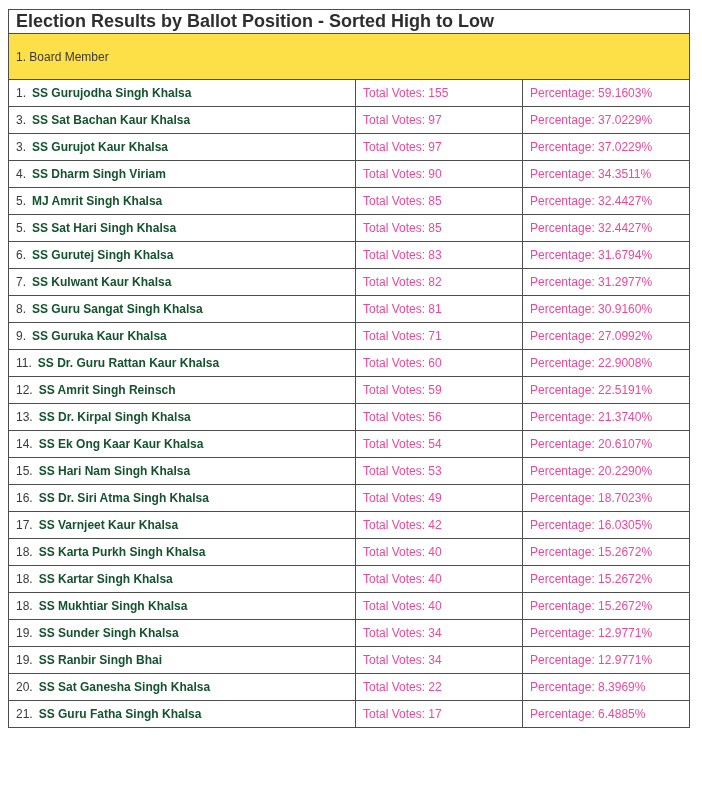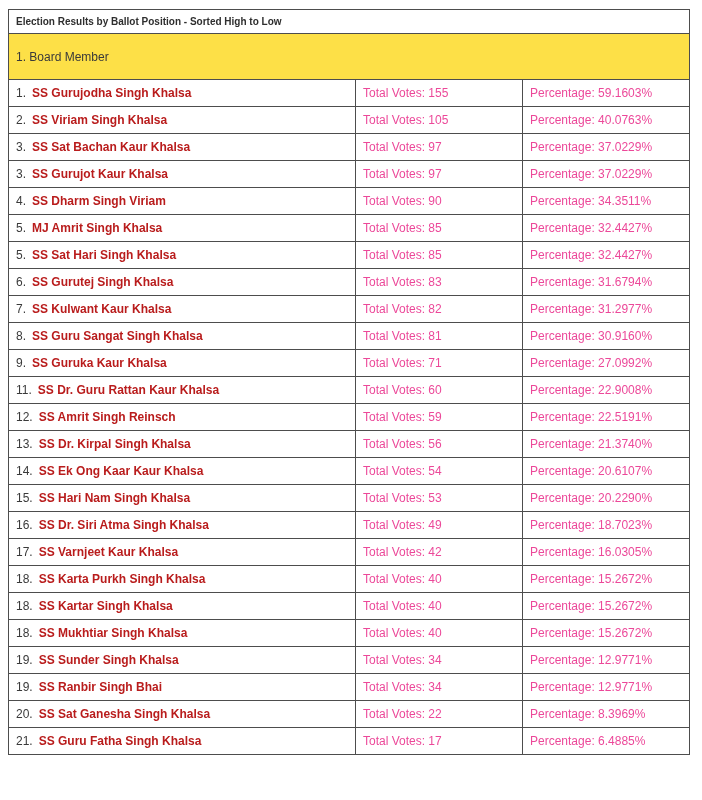--- a/index.html
+++ b/index.html
@@ -24,40 +24,40 @@
   }
   table.results td {
     border: 1px solid #4d4d4d;
     padding: 0 7px;
     vertical-align: middle;
     overflow: hidden;
     white-space: nowrap;
   }
   td.title-cell {
     height: 23px;
-    font-size: 10px;
+    font-size: 18px;
     font-weight: bold;
     color: #2e2e2e;
     margin-top: 38px;
   }
   td.section-cell {
     height: 45px;
     background: #fde047;
     color: #3a3a3a;
   }
   tr.result-row td {
     height: 26px;
   }
   span.rank {
     color: #3a3a3a;
     margin-right: 6px;
   }
   span.candidate-name {
     font-weight: bold;
-    color: #b91c1c;
+    color: #14532d;
   }
   td.votes-cell, td.pct-cell {
     color: #ec4899;
   }
 </style>
 </head>
 <body>
 
 <div class="page">
   <table class="results">
@@ -76,27 +76,20 @@
     </tbody>
     <tbody id="rows-body">
   <tr class="result-row">
     <td class="name-cell">
       <span class="rank">1.</span><span class="candidate-name">SS Gurujodha Singh Khalsa</span>
     </td>
     <td class="votes-cell">Total Votes: 155</td>
     <td class="pct-cell">Percentage: 59.1603%</td>
   </tr>
 
-  <tr class="result-row">
-    <td class="name-cell">
-      <span class="rank">2.</span><span class="candidate-name">SS Viriam Singh Khalsa</span>
-    </td>
-    <td class="votes-cell">Total Votes: 105</td>
-    <td class="pct-cell">Percentage: 40.0763%</td>
-  </tr>
 
   <tr class="result-row">
     <td class="name-cell">
       <span class="rank">3.</span><span class="candidate-name">SS Sat Bachan Kaur Khalsa</span>
     </td>
     <td class="votes-cell">Total Votes: 97</td>
     <td class="pct-cell">Percentage: 37.0229%</td>
   </tr>
 
   <tr class="result-row">

